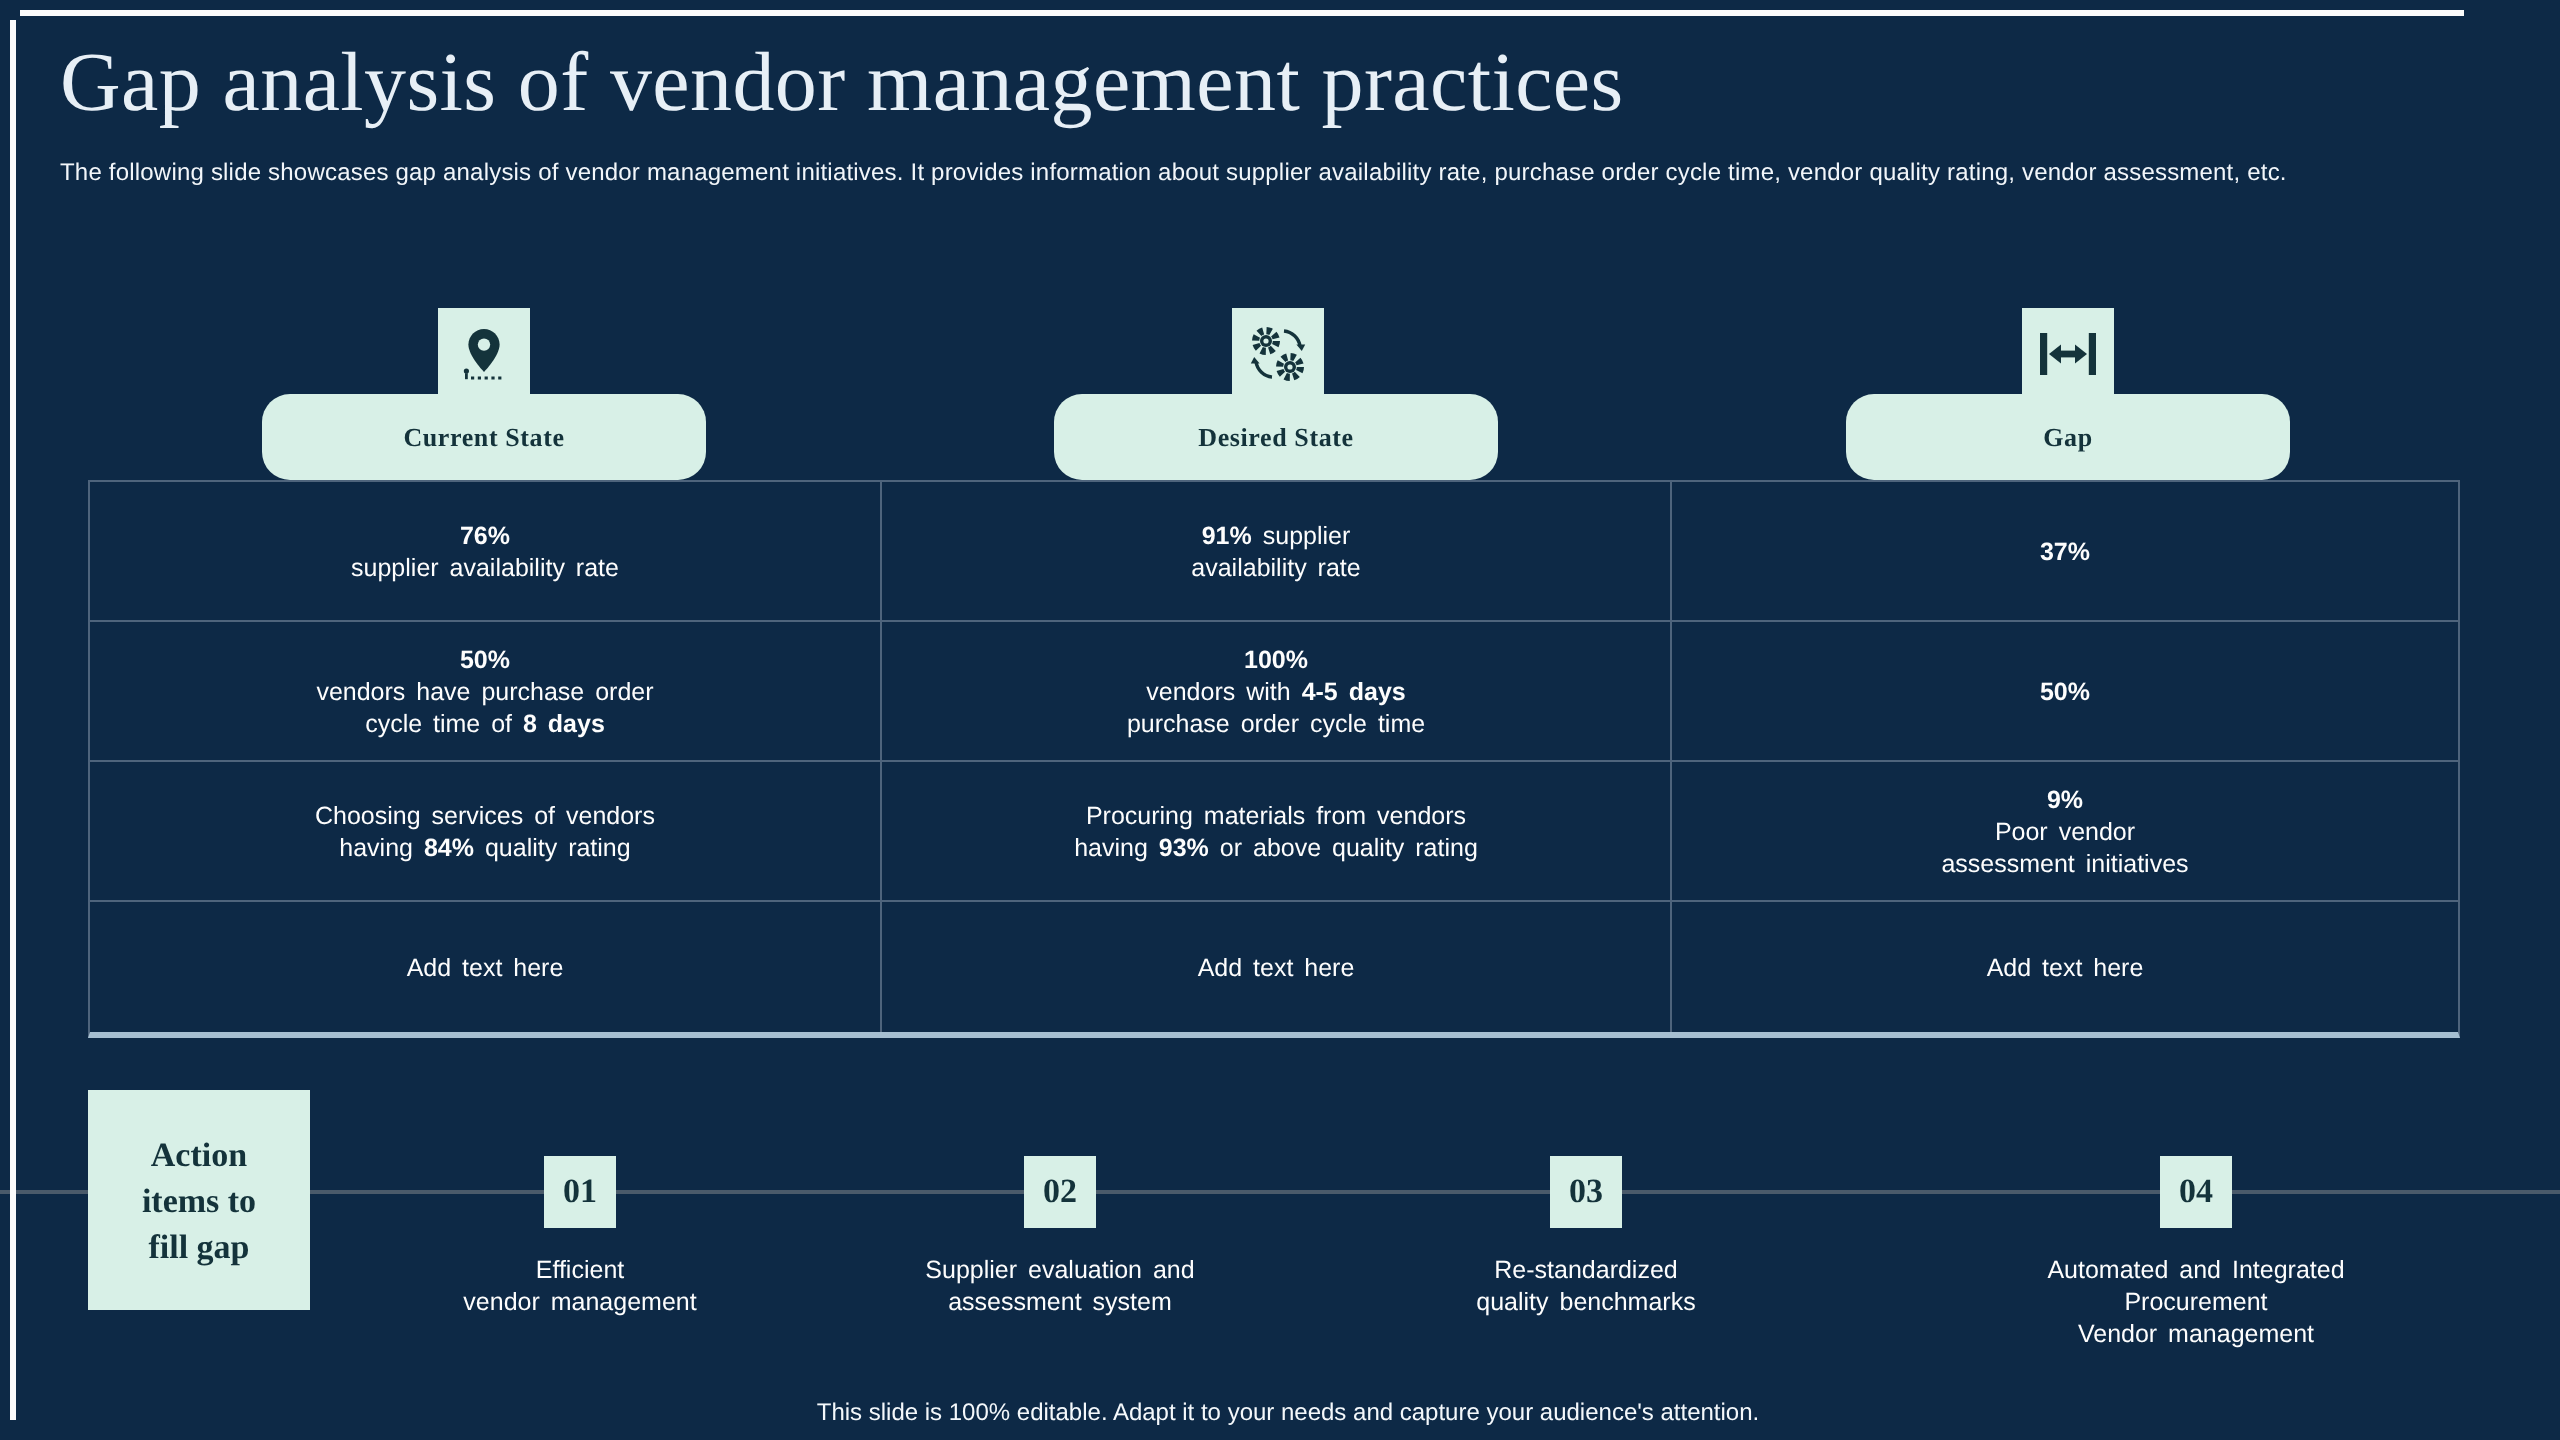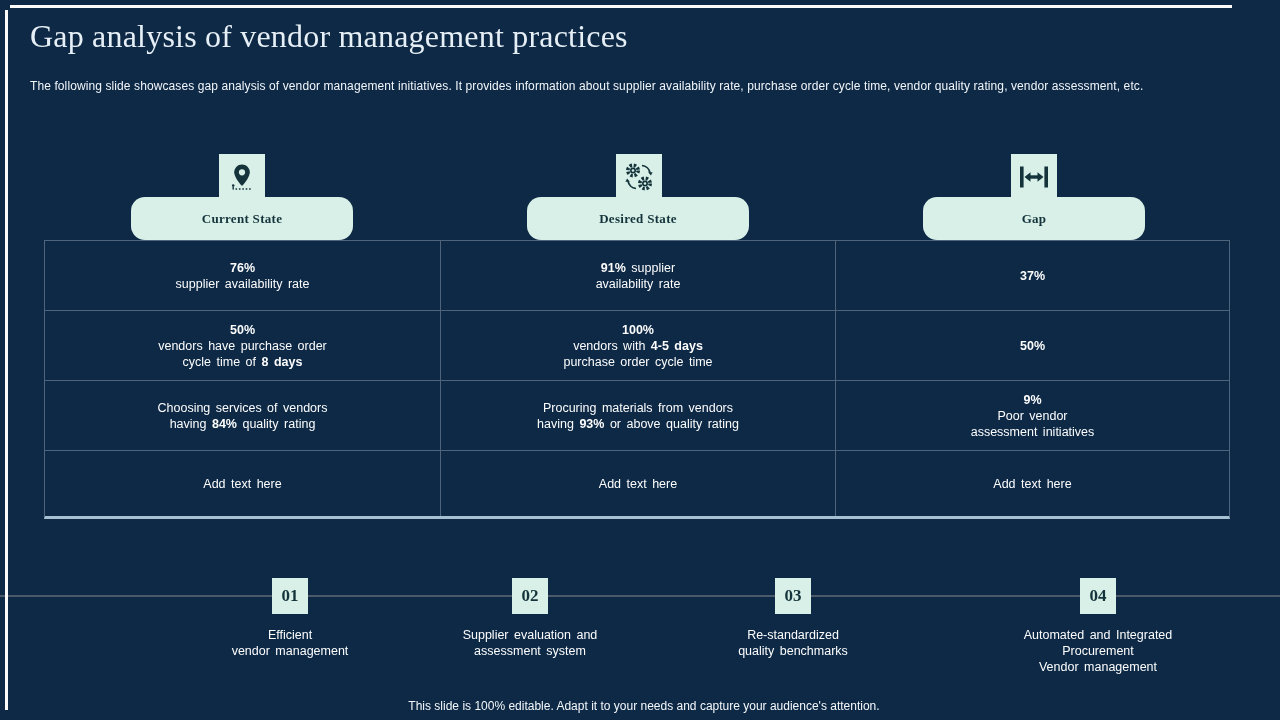--- a/index.html
+++ b/index.html
@@ -18,21 +18,21 @@
     font-family:"Liberation Sans","DejaVu Sans",sans-serif;
     color:#ffffff;
   }
   .edge{position:absolute;background:#fbfbfb;z-index:9;}
   .edge-top{left:10px;top:5px;width:1222px;height:3px;}
   .edge-left{left:5px;top:10px;width:3px;height:700px;}
 
   .title{
     position:absolute;left:30px;top:18px;margin:0;
     font-family:"Liberation Serif","DejaVu Serif",serif;
-    font-weight:400;font-size:32px;color:var(--title);letter-spacing:.2px;
+    font-weight:400;font-size:42px;color:var(--title);letter-spacing:.2px;
   }
   .subtitle{
     position:absolute;left:30px;top:79px;margin:0;width:1210px;
     font-size:12px;color:#f2f6fa;letter-spacing:.1px;
   }
 
   .icon-tile{
     position:absolute;top:154px;width:46px;height:46px;background:var(--mint);
     display:flex;align-items:center;justify-content:center;z-index:2;
   }
@@ -179,20 +179,27 @@
       </div>
       <div class="t-cell">
         <div><span>Add text here</span></div>
       </div>
       <div class="t-cell">
         <div><span>Add text here</span></div>
       </div>
     </div>
 
   <div class="timeline-line"></div>
+  <div class="action-box">
+    <div id="action-lines">
+        <div>Action</div>
+        <div>items to</div>
+        <div>fill gap</div>
+      </div>
+  </div>
   <div id="timeline">
       <div class="tl-item" style="left: 180px;">
         <div class="num">01</div>
         <div class="lbl">
           <div>Efficient</div>
           <div>vendor management</div>
         </div>
       </div>
       <div class="tl-item" style="left: 420px;">
         <div class="num">02</div>

